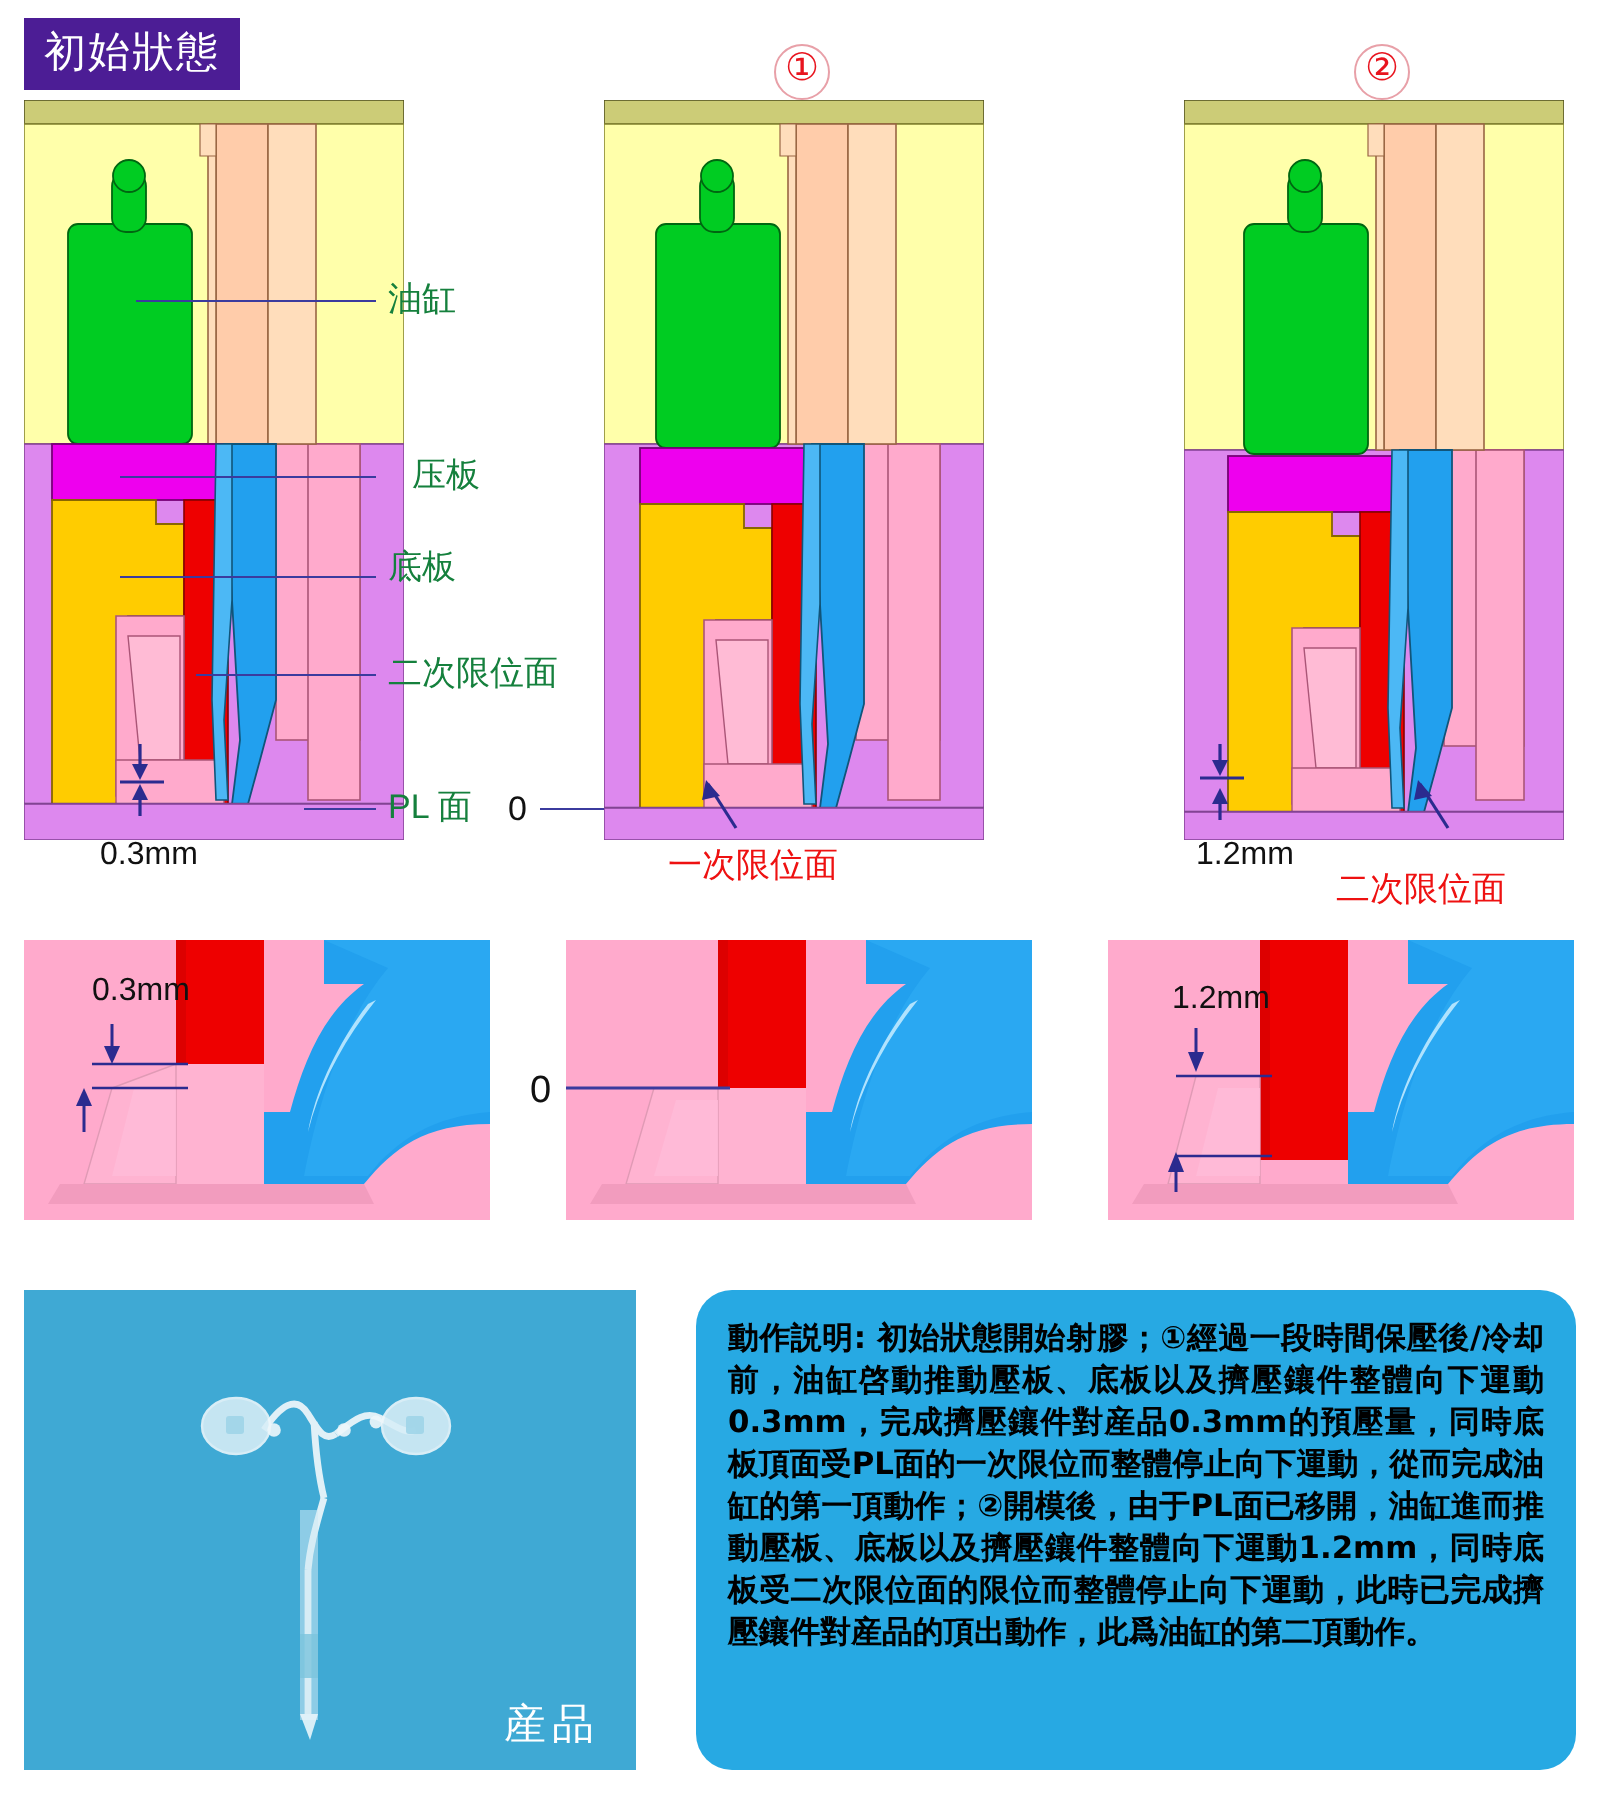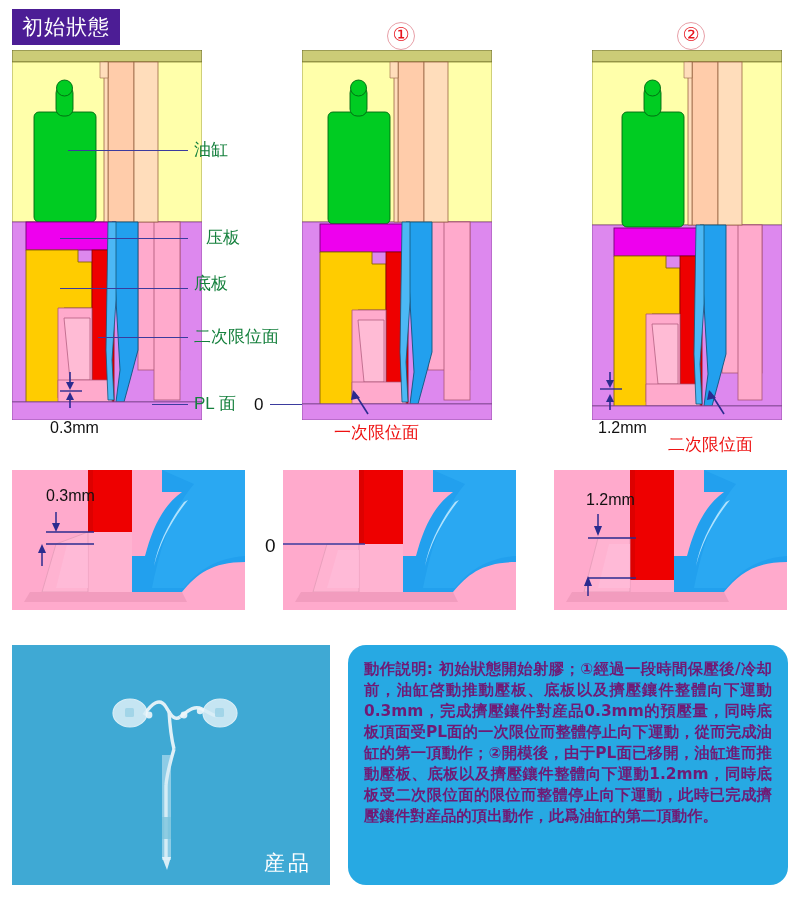--- a/index.html
+++ b/index.html
@@ -82,41 +82,40 @@
     overflow: hidden;
     background: #ffffff;
   }
 
   
   #product-photo {
     left: 12px; top: 645px;
     width: 306px; height: 240px;
     background: #3fa9d4;
     overflow: hidden;
-    padding-left: 12px;
   }
   #product-caption {
     right: 18px; bottom: 12px;
     color: #ffffff;
     font-size: 21px;
     letter-spacing: 3px;
     line-height: 1;
   }
 
   
   #desc-box {
     left: 348px; top: 645px;
     width: 440px; height: 240px;
     background: #27a9e3;
     border-radius: 18px;
     box-sizing: border-box;
     padding: 14px 16px 10px 16px;
   }
   #desc-text {
-    color: #701a75;
+    color: #000000;
     font-size: 15.4px;
     line-height: 1.36;
     text-align: justify;
     font-weight: bold;
     font-family: "DejaVu Sans", "Liberation Sans", sans-serif;
     text-indent: 0;
   }
 </style>
 </head>
 <body>

